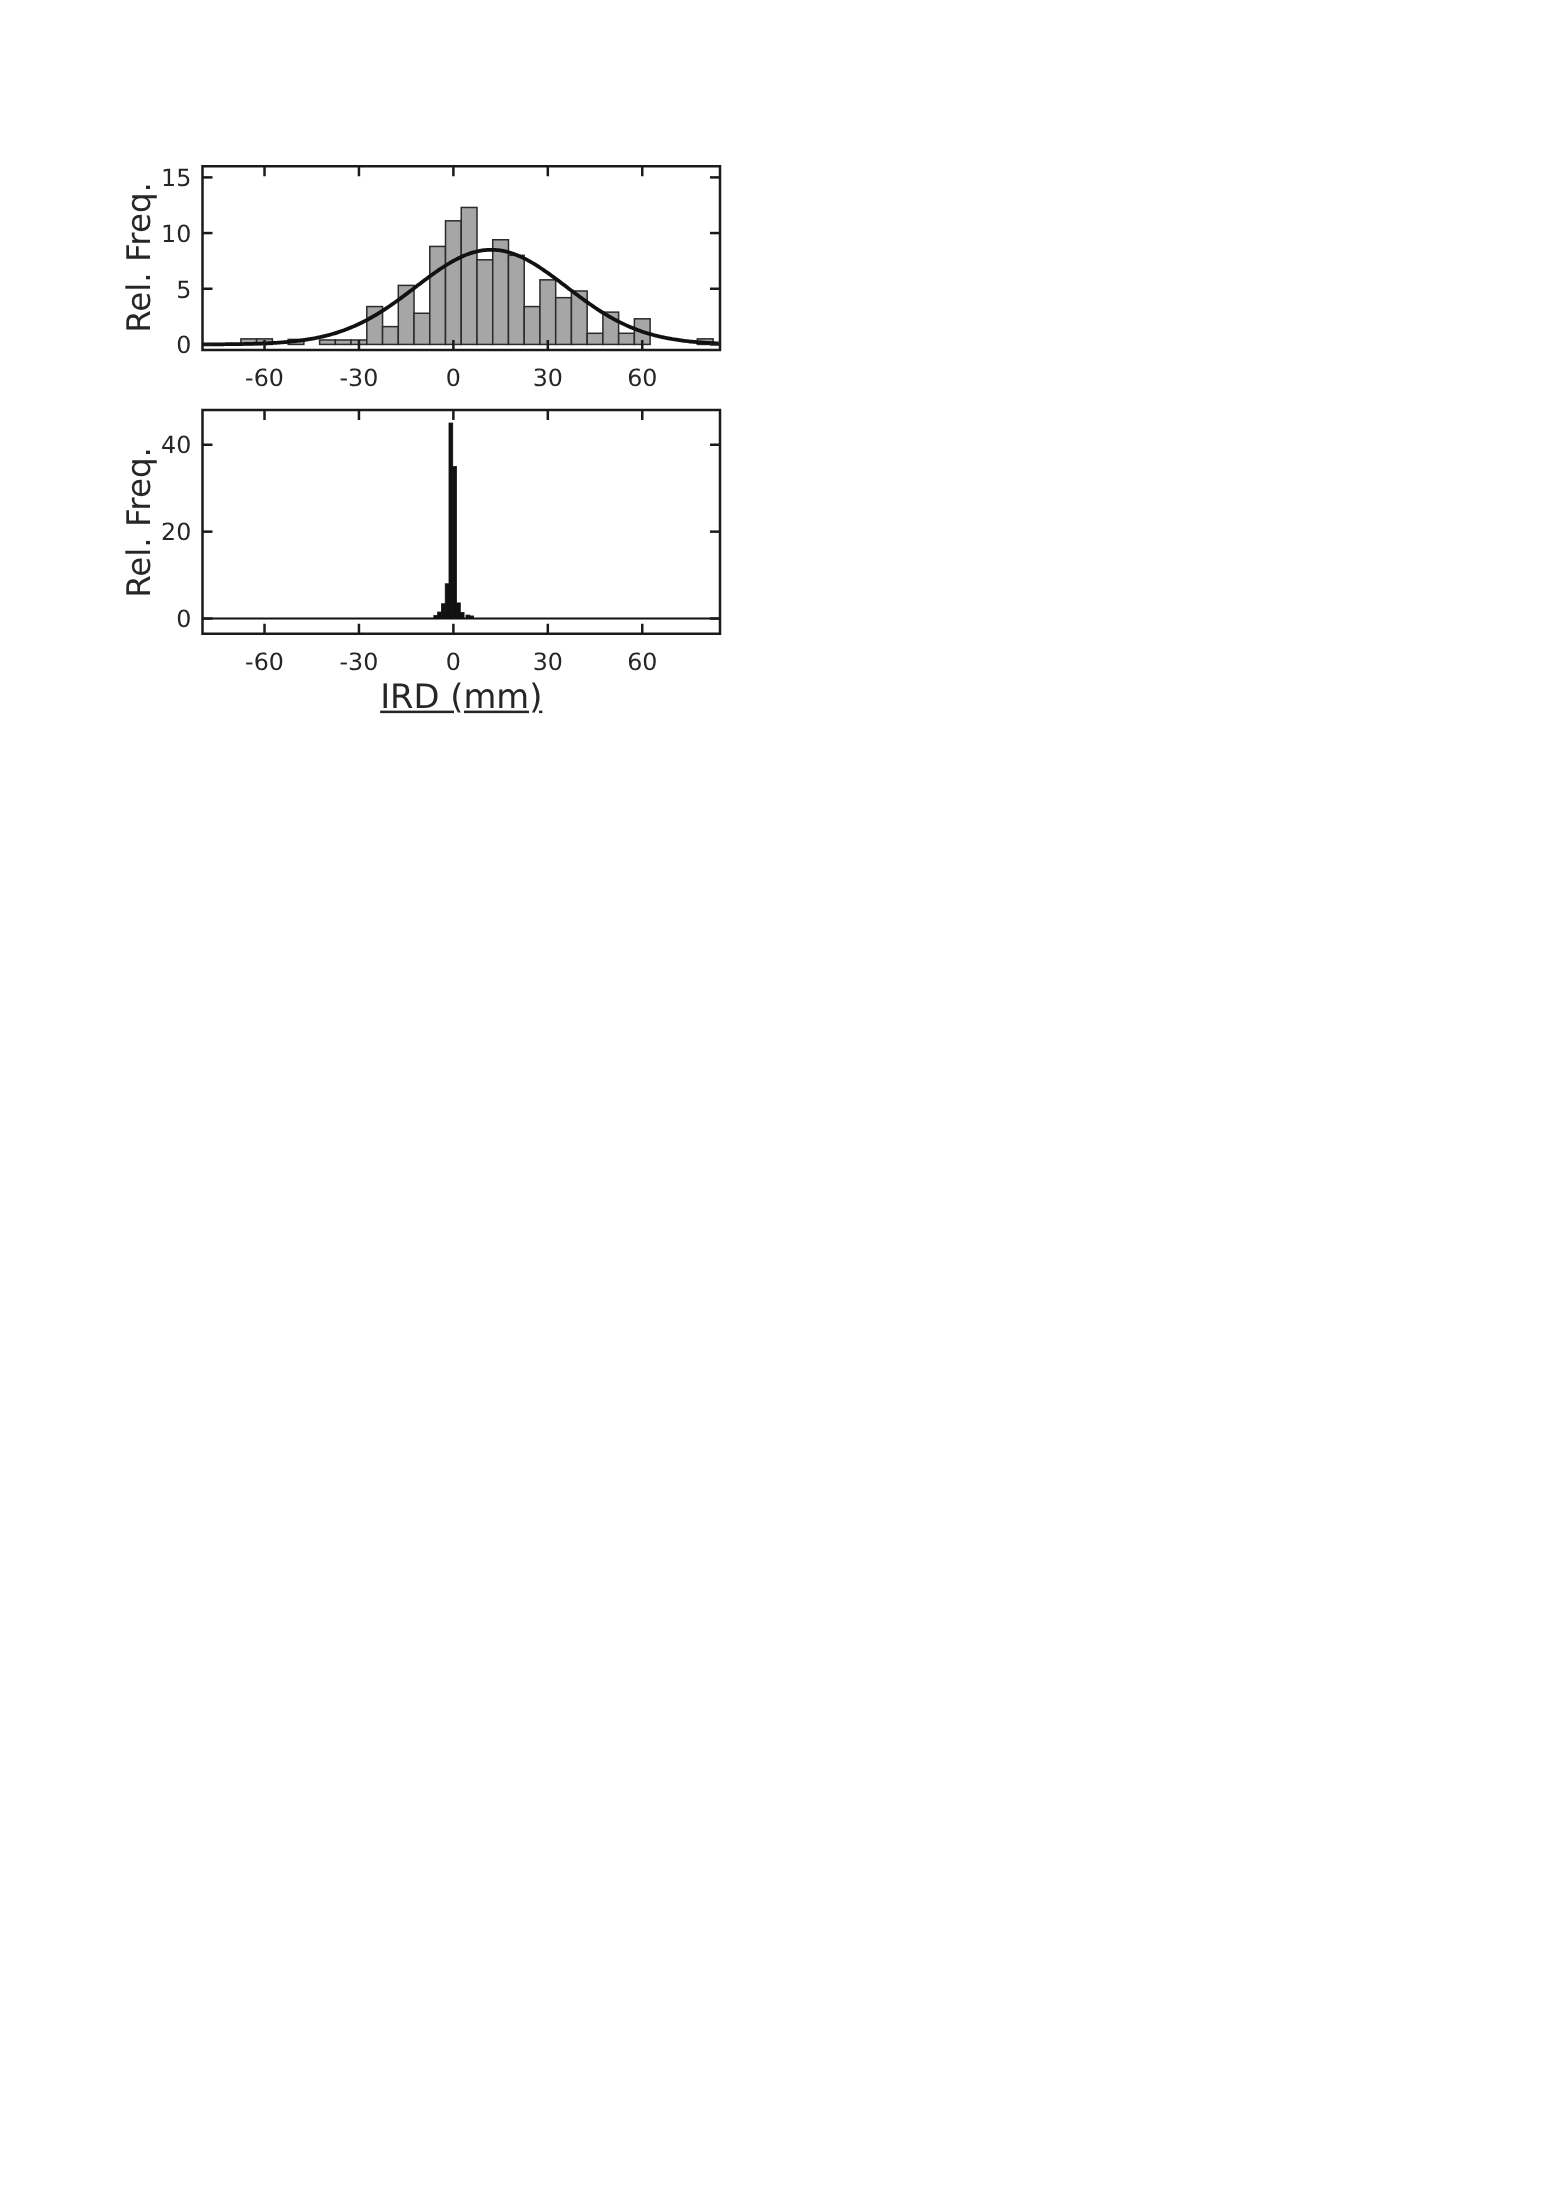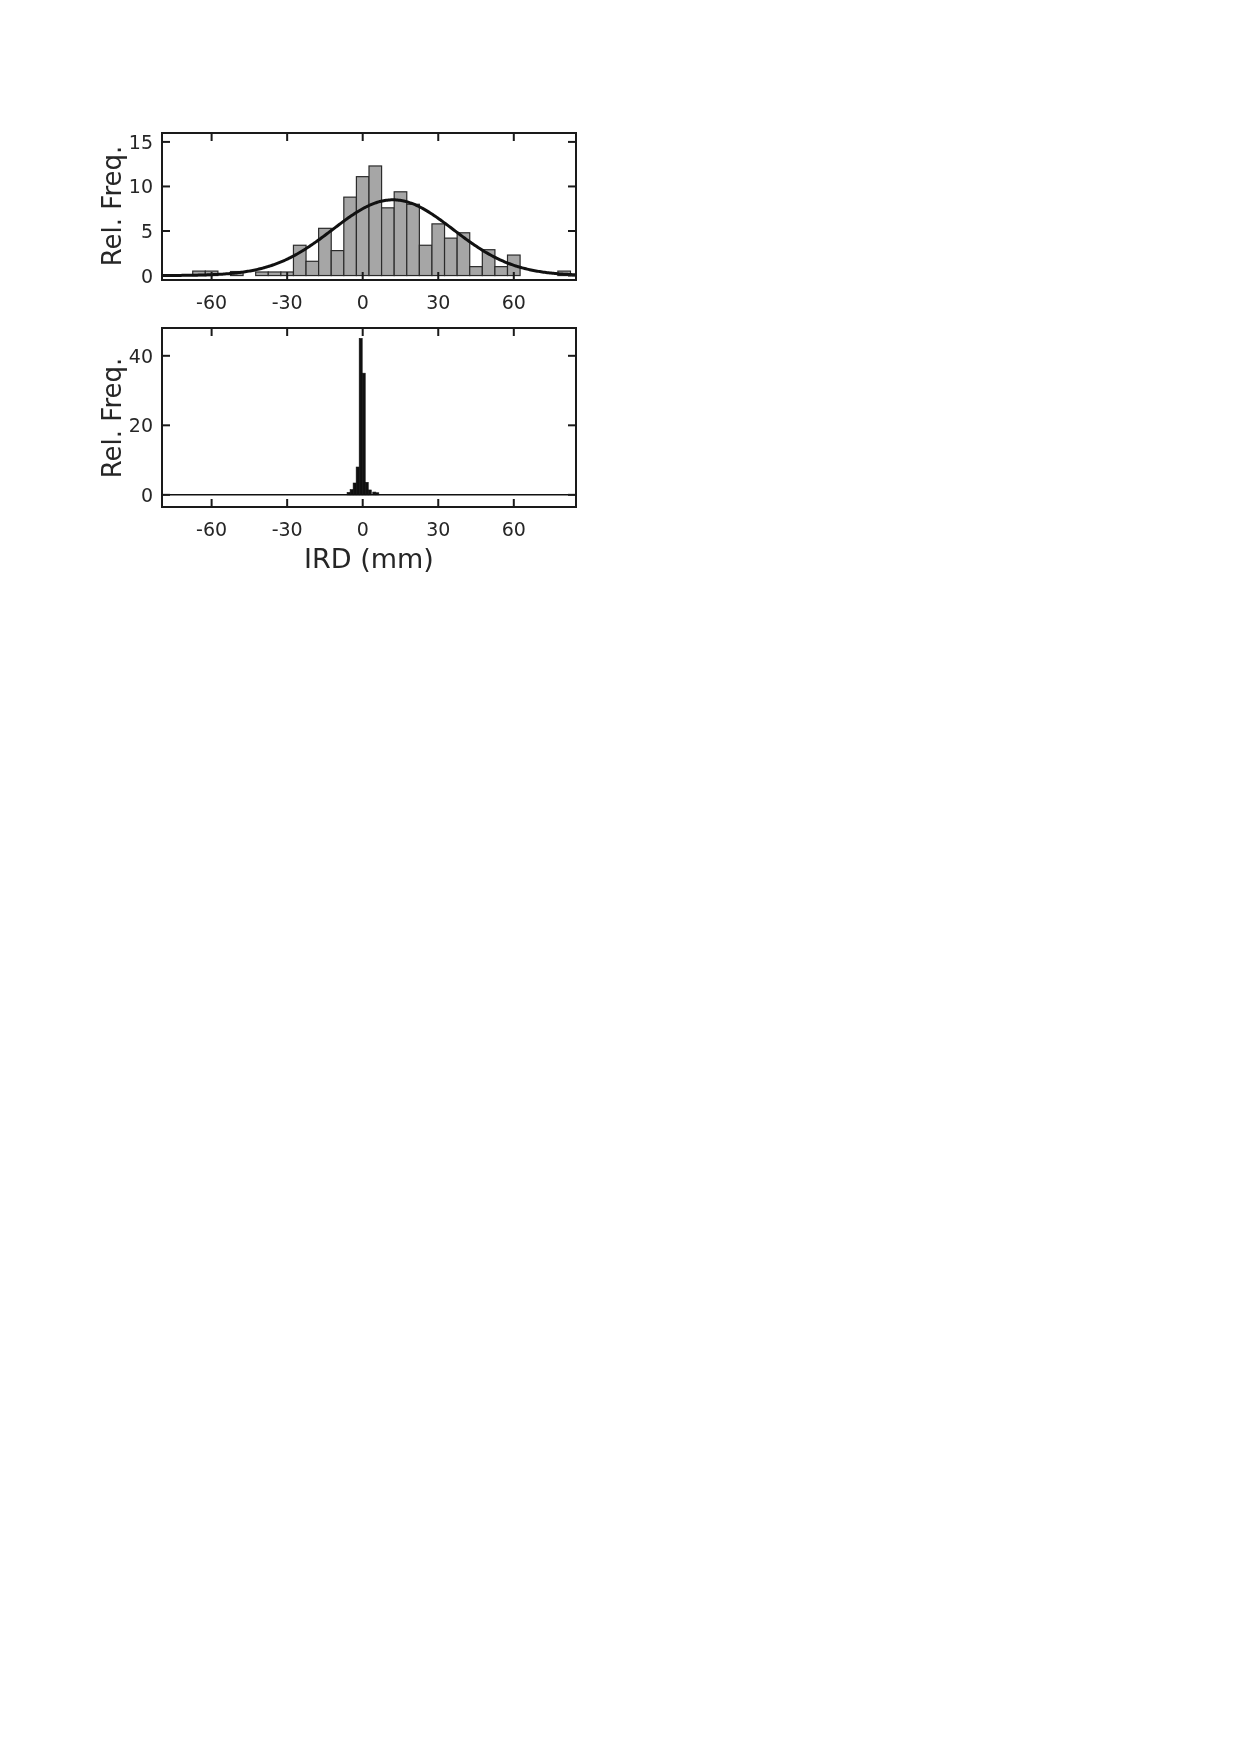--- a/index.html
+++ b/index.html
@@ -2,21 +2,21 @@
 <html><head>
 <meta charset="utf-8">
 <style>
   html,body{margin:0;padding:0;background:#ffffff;}
   .page{position:relative;width:1240px;height:1754px;background:#ffffff;overflow:hidden;
         font-family:"DejaVu Sans","Liberation Sans",sans-serif;}
   svg{position:absolute;left:0;top:0;}
   svg text{font-family:"DejaVu Sans","Liberation Sans",sans-serif;}
   .axis-label{position:absolute;color:#262626;white-space:nowrap;}
   .ylabel{transform:translate(-50%,-50%) rotate(-90deg);font-size:26px;}
-  .xlabel{transform:translate(-50%,-50%);font-size:27px;}
+  .xlabel{transform:translate(-50%,-50%);font-size:27px;text-decoration:underline;}
 </style>
 </head>
 <body>
 
 <div class="page">
   <svg id="chart-svg" width="1240" height="1754">
       <g>
         <rect x="192.72262773722628" y="271.09090909090907" width="12.591240875912405" height="4.454545454545496" fill="#a6a6a6" stroke="#2b2b2b" stroke-width="1.2"></rect>
         <rect x="205.31386861313868" y="271.09090909090907" width="12.591240875912405" height="4.454545454545496" fill="#a6a6a6" stroke="#2b2b2b" stroke-width="1.2"></rect>
         <rect x="230.49635036496352" y="271.53636363636366" width="12.591240875912405" height="4.009090909090901" fill="#a6a6a6" stroke="#2b2b2b" stroke-width="1.2"></rect>

